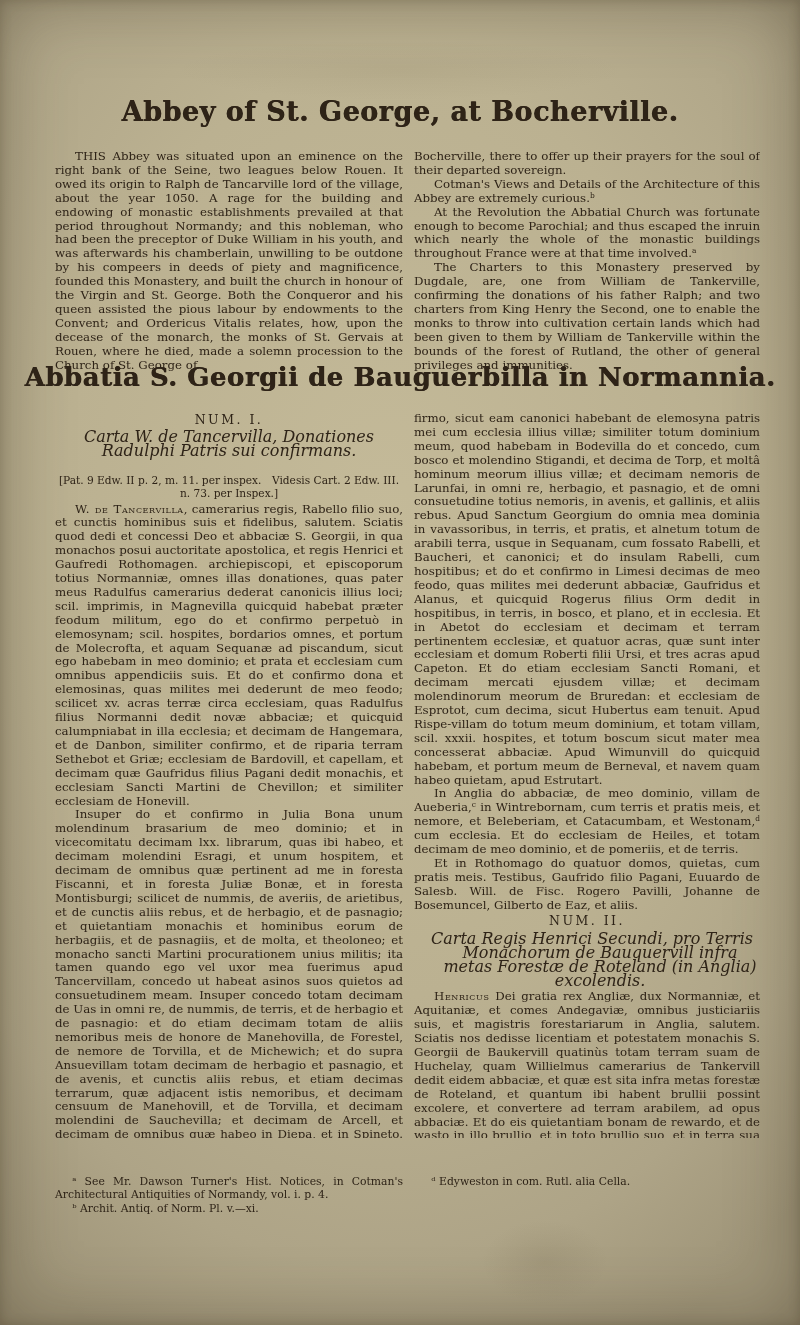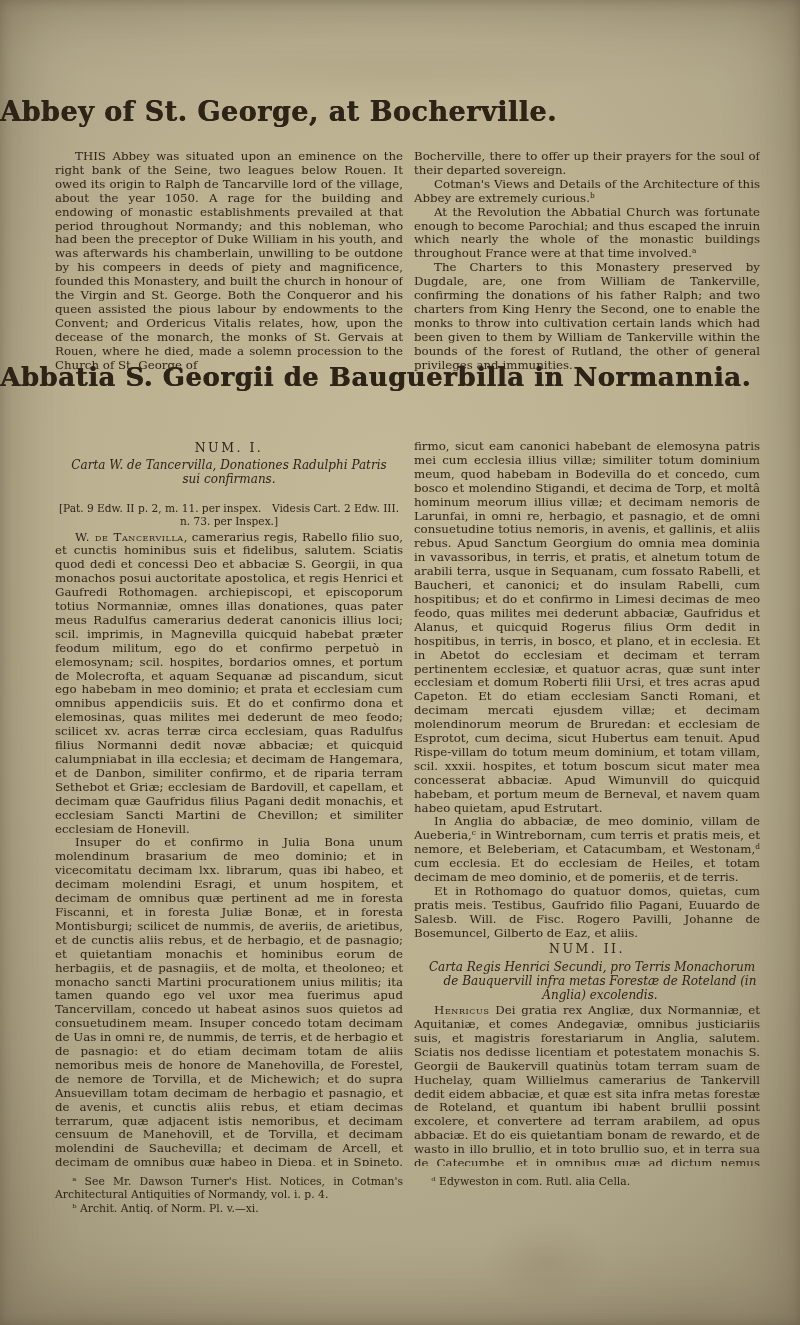--- a/index.html
+++ b/index.html
@@ -13,31 +13,32 @@
     background:
       radial-gradient(ellipse 90px 60px at 545px 1262px, rgba(90,78,52,0.12), rgba(90,78,52,0) 70%),
       radial-gradient(ellipse 300px 40px at 400px 70px, rgba(120,108,80,0.10), rgba(120,108,80,0) 75%),
       radial-gradient(ellipse 620px 900px at 48% 40%, #c4ba99 0%, #bbb191 52%, #aea487 82%, #9f9579 100%);
     box-shadow: inset 0 0 70px rgba(55,45,25,0.38), inset 0 0 12px rgba(55,45,25,0.25);
     font-family: "DejaVu Serif", "Liberation Serif", serif;
   }
   .blackletter {
     position: absolute;
     left: 0; right: 0;
+    text-align: center;
     font-family: "DejaVu Serif", "Liberation Serif", serif;
     font-weight: 700;
     font-size: 27px;
     letter-spacing: 0.5px;
     text-shadow: 0.5px 0 0 currentColor;
   }
   .page-title { top: 96px; }
   .section-heading { top: 362px; font-size: 26px; }
   .col {
     position: absolute;
-    top: 440px;
+    top: 412px;
     width: 348px;
     height: 726px;
     overflow: hidden;
     font-size: 11.8px;
     line-height: 13.9px;
     text-align: justify;
   }
   .col-left  { left: 55px; }
   .col-right { left: 414px; width: 346px; }
   .intro { top: 150px; height: 222px; }
@@ -47,21 +48,21 @@
     text-align: center;
     text-indent: 0;
     letter-spacing: 2.5px;
     font-size: 12.5px;
     margin: 1px 0 3px 0;
   }
   .charter-title {
     font-style: italic;
     text-align: center;
     text-indent: 0;
-    font-size: 12px;
+    font-size: 16px;
     line-height: 14.2px;
     margin: 0 6px 2px 6px;
   }
   .charter-title.hang {
     text-align: center;
     margin: 4px 0 2px 10px;
     padding-left: 16px;
     text-indent: -16px;
   }
   .citation {

